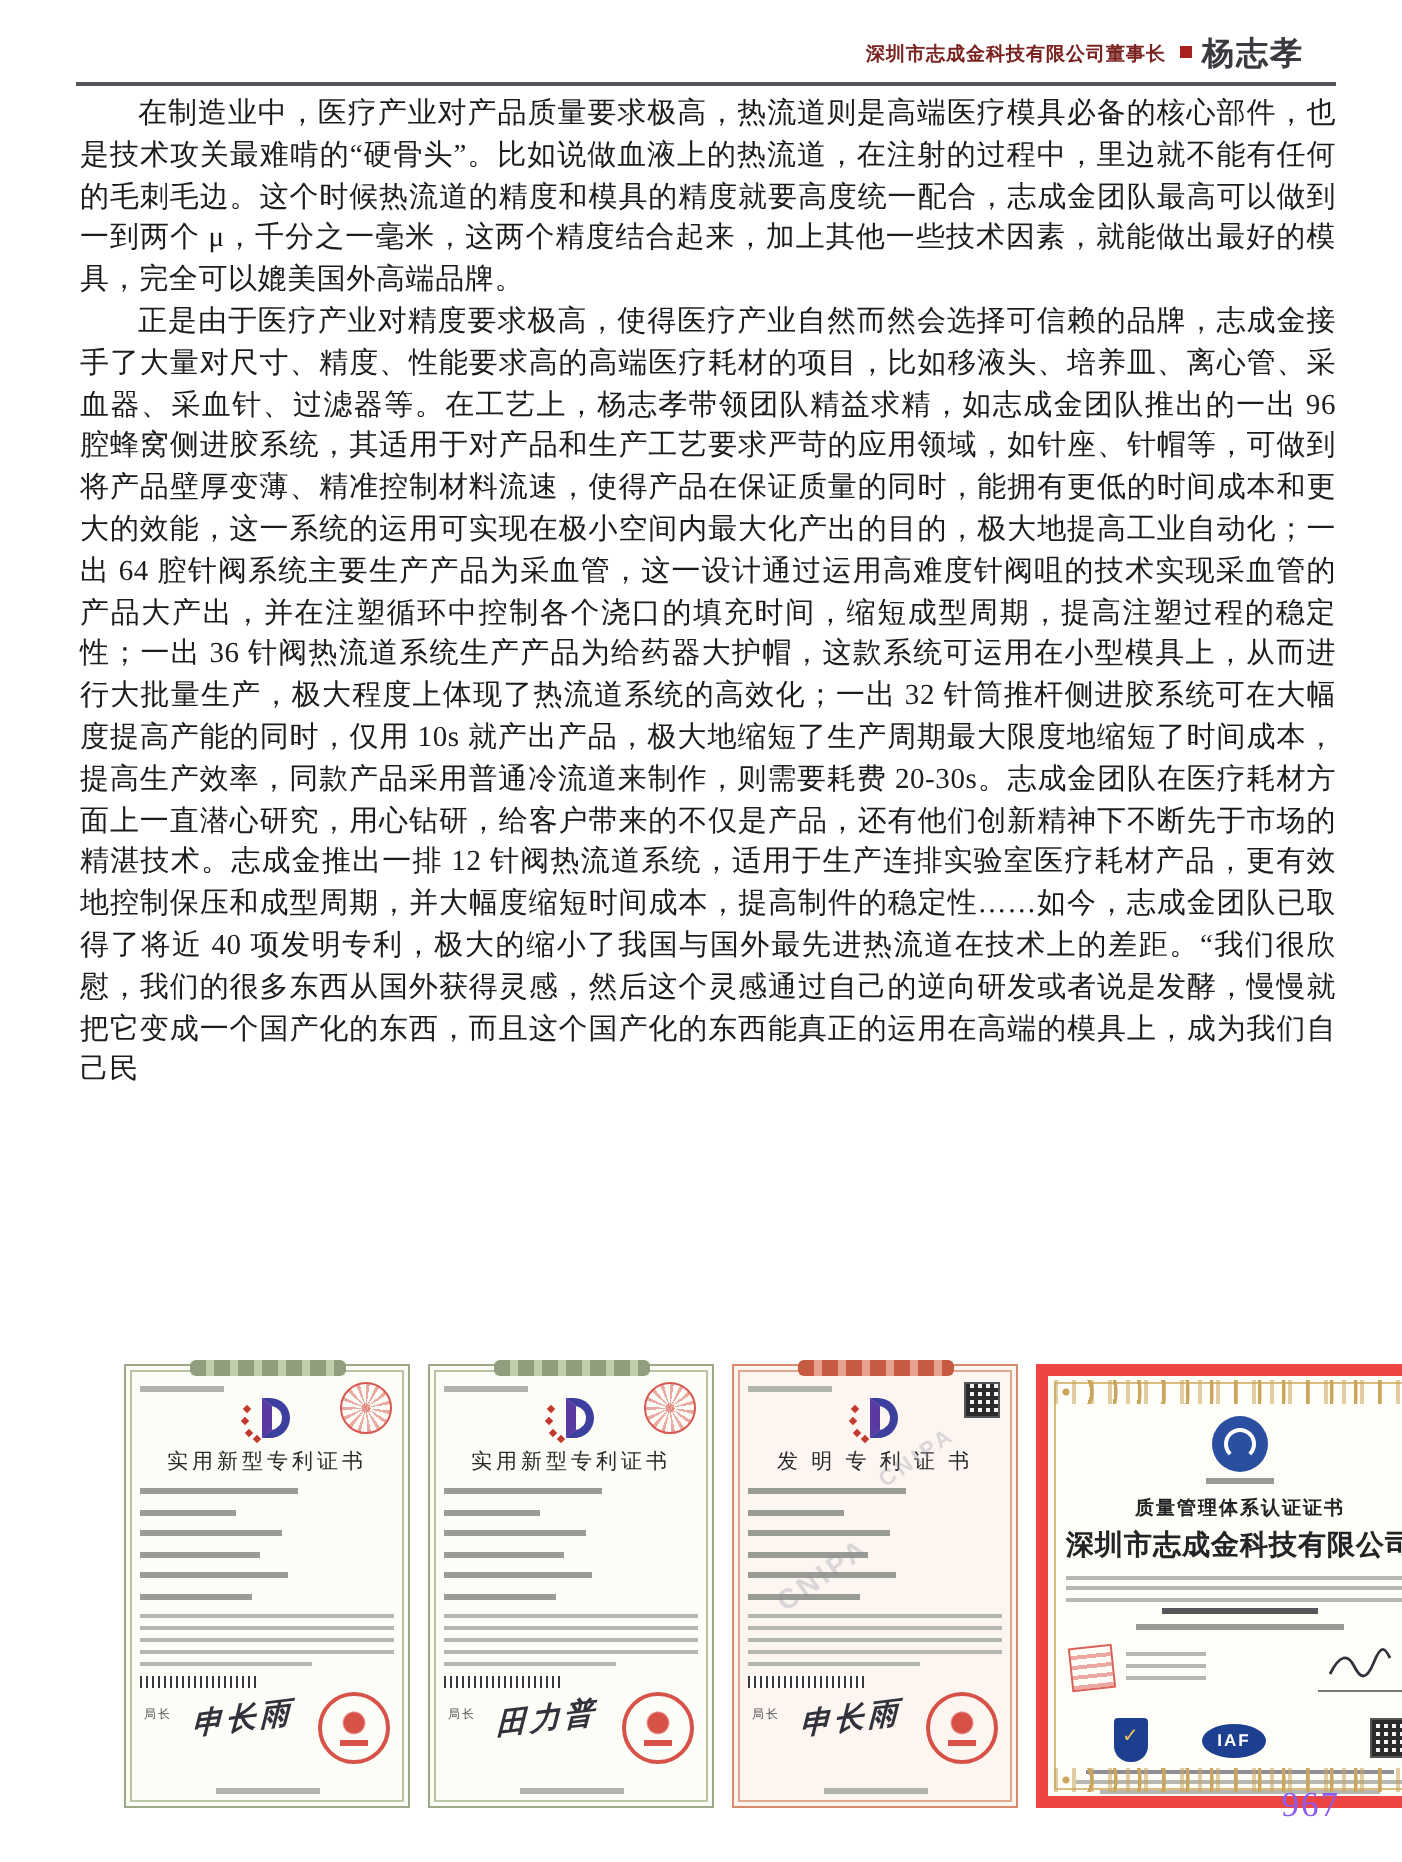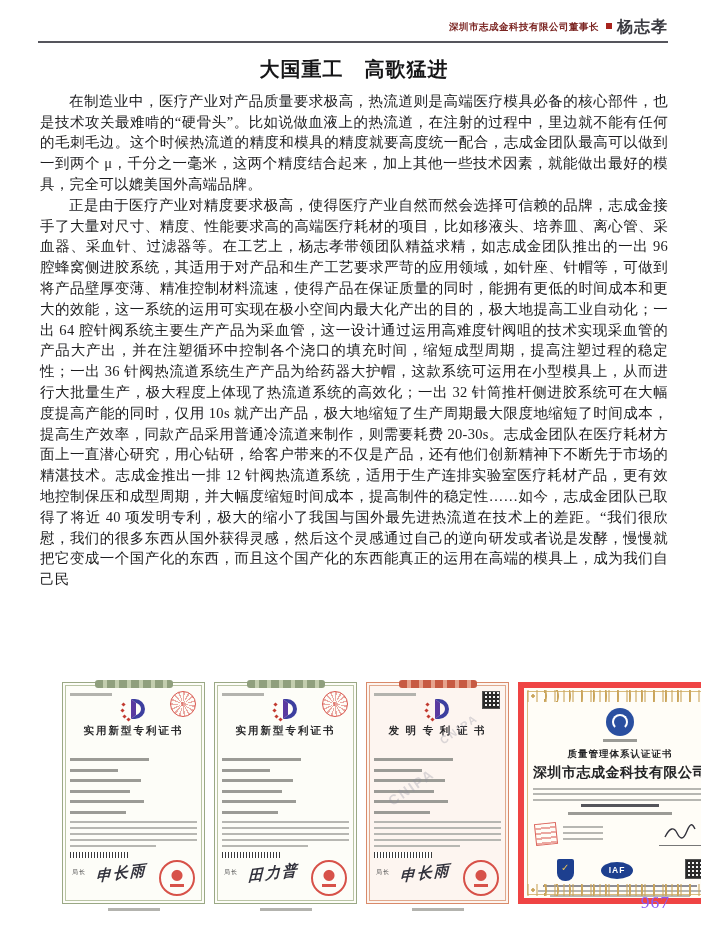--- a/index.html
+++ b/index.html
@@ -6,21 +6,21 @@
   html,body { background:#e8e8e8; }
   .page {
     position:relative; width:701px; height:931px; margin:0 auto;
     background:#ffffff; overflow:hidden;
     font-family:"Liberation Serif","DejaVu Serif",serif;
     color:#1c1c1e;
   }
 
   
   .runhead {
-    position:absolute; top:17px; left:40px; right:33px;
+    position:absolute; top:17px; left:40px; right:49px;
     text-align:right; white-space:nowrap;
   }
   .runhead .affil {
     font-family:"Liberation Sans","DejaVu Sans",sans-serif;
     font-size:9.5px; font-weight:700; color:#7a2320; letter-spacing:.5px;
     vertical-align:2px;
   }
   .runhead .sq {
     display:inline-block; width:6px; height:6px; background:#a8231d;
     margin:0 5px 0 7px; vertical-align:3px;
@@ -82,22 +82,22 @@
     border-radius:0 11px 11px 0;
     border-left-color:#5a3aa0;
   }
   .cnipa-dot { position:absolute; width:3px; height:3px; background:#c23a30; transform:rotate(45deg); }
   .cnipa-dot.d1 { left:1px; top:4px; }
   .cnipa-dot.d2 { left:0; top:10px; }
   .cnipa-dot.d3 { left:2px; top:16px; }
   .cnipa-dot.d4 { left:6px; top:19px; }
 
   .cert-title {
-    text-align:center; font-weight:700; font-size:10.5px; letter-spacing:2px;
-    color:#2a2a2c; margin:3px 0 20px; white-space:nowrap;
+    text-align:center; font-weight:400; font-size:10.5px; letter-spacing:2px;
+    color:#2a2a2c; margin:3px 0 6px; white-space:nowrap;
   }
   .patent .stamp-circle {
     position:absolute; top:8px; right:8px; width:26px; height:26px;
     border:1.5px solid #d23b32; border-radius:50%; opacity:.85;
     background:
       radial-gradient(circle at 50% 50%, rgba(210,59,50,.55) 0 2px, transparent 2.5px),
       repeating-conic-gradient(rgba(210,59,50,.5) 0 9deg, transparent 9deg 24deg);
     background-clip:content-box, border-box;
   }
   .qr {
@@ -227,21 +227,20 @@
 <body>
 
 <div class="page">
 
   <div class="runhead">
     <span class="affil">深圳市志成金科技有限公司董事长</span><span class="sq"></span><span class="author">杨志孝</span>
   </div>
   <div class="head-rule"></div>
 
   <div class="article">
-    <h2>大国重工　高歌猛进</h2>
     <p class="indent">在制造业中，医疗产业对产品质量要求极高，热流道则是高端医疗模具必备的核心部件，也是技术攻关最难啃的“硬骨头”。比如说做血液上的热流道，在注射的过程中，里边就不能有任何的毛刺毛边。这个时候热流道的精度和模具的精度就要高度统一配合，志成金团队最高可以做到一到两个 μ，千分之一毫米，这两个精度结合起来，加上其他一些技术因素，就能做出最好的模具，完全可以媲美国外高端品牌。</p>
     <p class="indent">正是由于医疗产业对精度要求极高，使得医疗产业自然而然会选择可信赖的品牌，志成金接手了大量对尺寸、精度、性能要求高的高端医疗耗材的项目，比如移液头、培养皿、离心管、采血器、采血针、过滤器等。在工艺上，杨志孝带领团队精益求精，如志成金团队推出的一出 96 腔蜂窝侧进胶系统，其适用于对产品和生产工艺要求严苛的应用领域，如针座、针帽等，可做到将产品壁厚变薄、精准控制材料流速，使得产品在保证质量的同时，能拥有更低的时间成本和更大的效能，这一系统的运用可实现在极小空间内最大化产出的目的，极大地提高工业自动化；一出 64 腔针阀系统主要生产产品为采血管，这一设计通过运用高难度针阀咀的技术实现采血管的产品大产出，并在注塑循环中控制各个浇口的填充时间，缩短成型周期，提高注塑过程的稳定性；一出 36 针阀热流道系统生产产品为给药器大护帽，这款系统可运用在小型模具上，从而进行大批量生产，极大程度上体现了热流道系统的高效化；一出 32 针筒推杆侧进胶系统可在大幅度提高产能的同时，仅用 10s 就产出产品，极大地缩短了生产周期最大限度地缩短了时间成本，提高生产效率，同款产品采用普通冷流道来制作，则需要耗费 20-30s。志成金团队在医疗耗材方面上一直潜心研究，用心钻研，给客户带来的不仅是产品，还有他们创新精神下不断先于市场的精湛技术。志成金推出一排 12 针阀热流道系统，适用于生产连排实验室医疗耗材产品，更有效地控制保压和成型周期，并大幅度缩短时间成本，提高制件的稳定性……如今，志成金团队已取得了将近 40 项发明专利，极大的缩小了我国与国外最先进热流道在技术上的差距。“我们很欣慰，我们的很多东西从国外获得灵感，然后这个灵感通过自己的逆向研发或者说是发酵，慢慢就把它变成一个国产化的东西，而且这个国产化的东西能真正的运用在高端的模具上，成为我们自己民</p>
   </div>
 
   <div class="certs">
 
     <div class="cert patent">
       <div class="ribbon"></div>
       <div class="certno-bar"></div>
       <div class="stamp-circle"></div>

